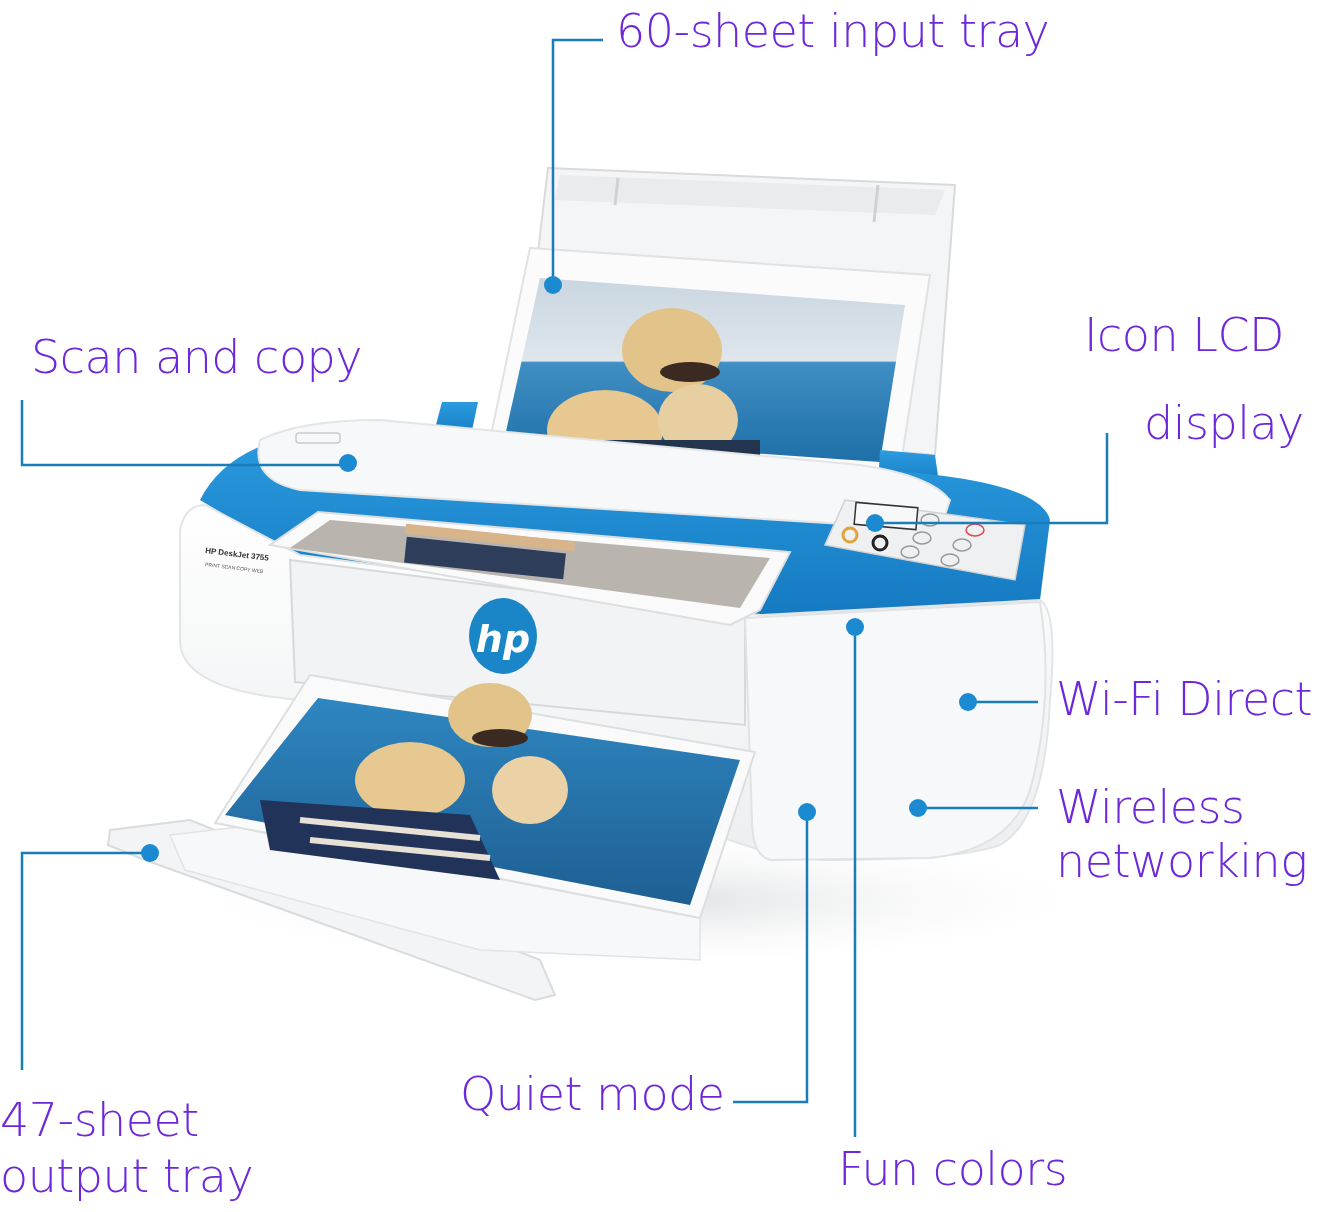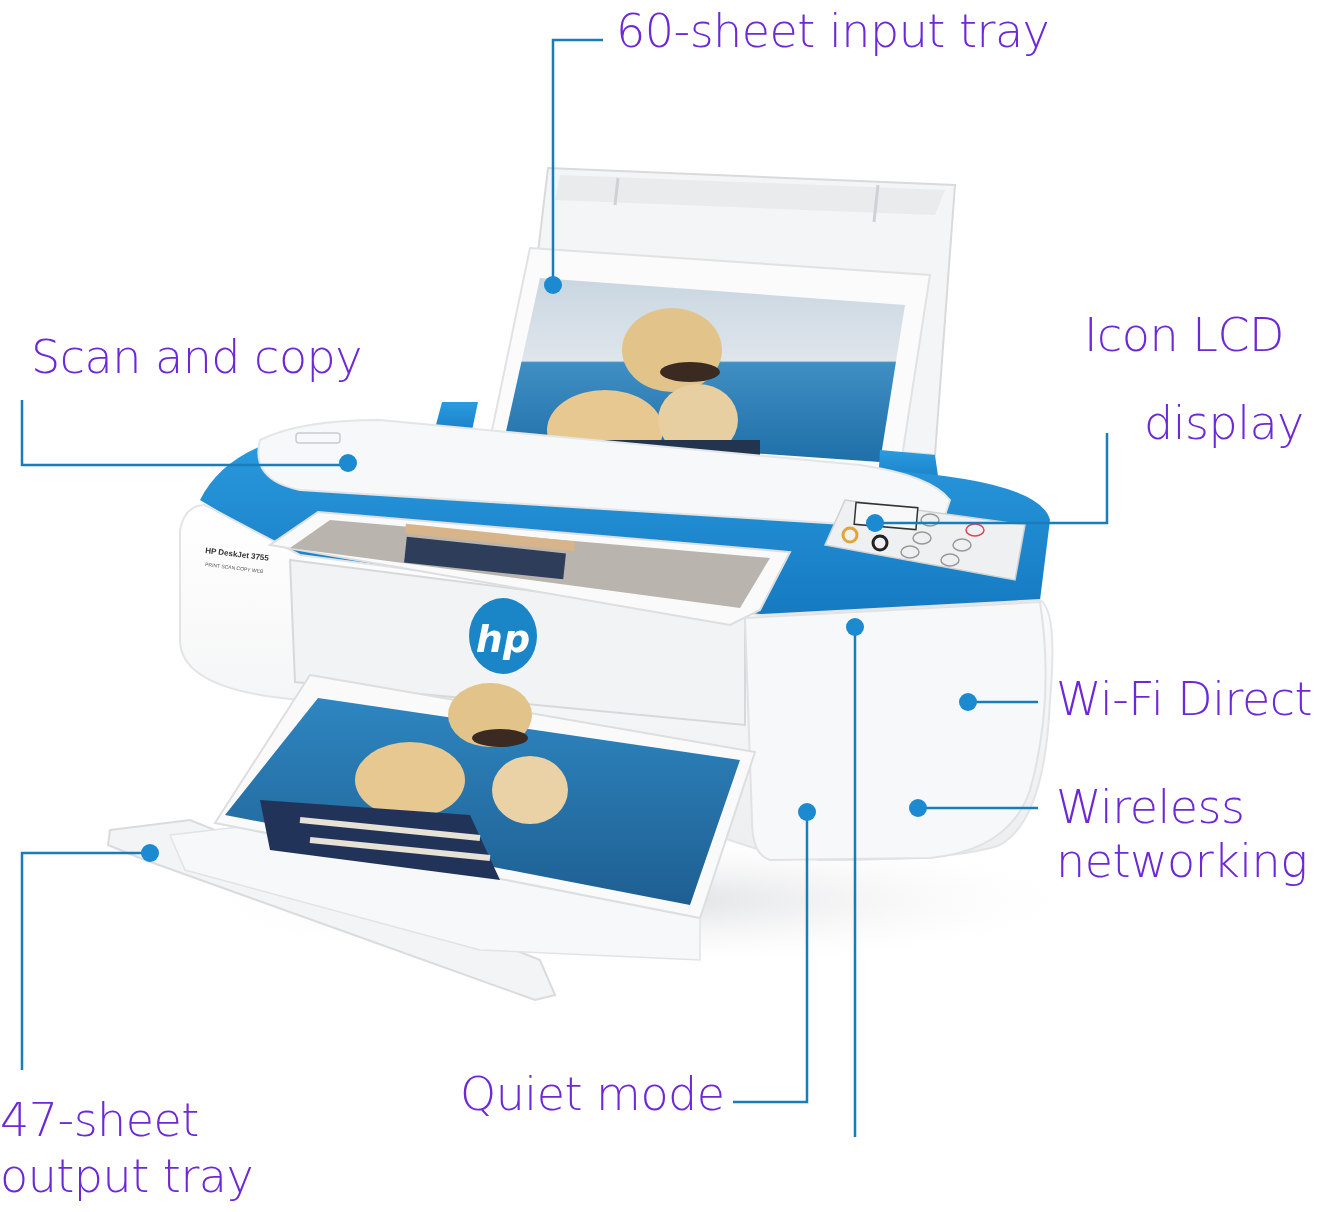--- a/index.html
+++ b/index.html
@@ -160,13 +160,14 @@
 
   <div class="label" style="left:1056px; top:672px;">Wi-Fi Direct</div>
 
   <div class="label" style="left:1056px; top:780px;">Wireless</div>
   <div class="label" style="left:1056px; top:834px;">networking</div>
 
   <div class="label" style="left:0px; top:1093px;">47-sheet</div>
   <div class="label" style="left:0px; top:1149px;">output tray</div>
 
   <div class="label" style="left:460px; top:1067px;">Quiet mode</div>
+  <div class="label" style="left:838px; top:1142px;">Fun colors</div>
 </div>
 
 </body></html>

